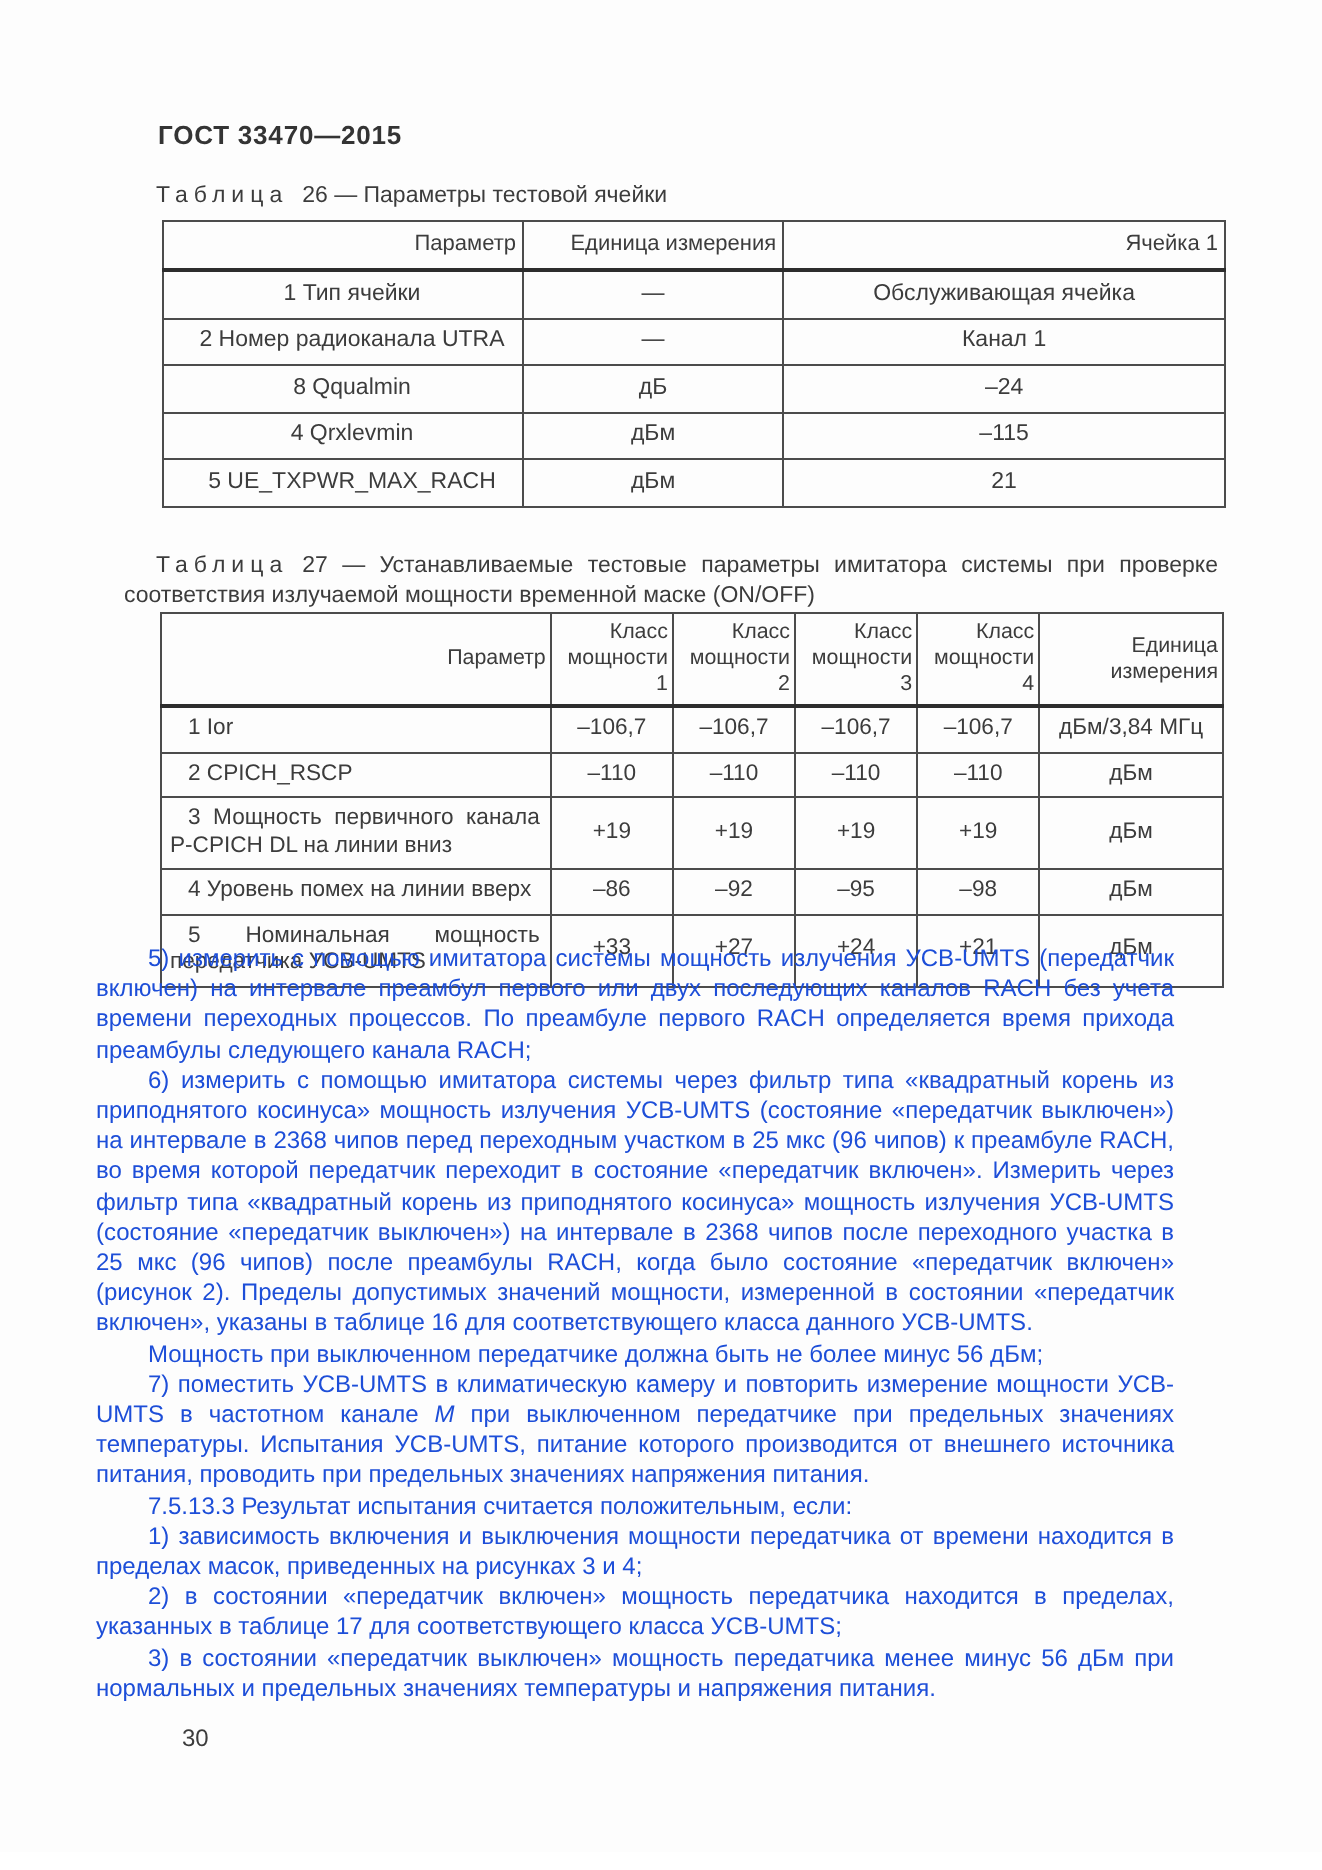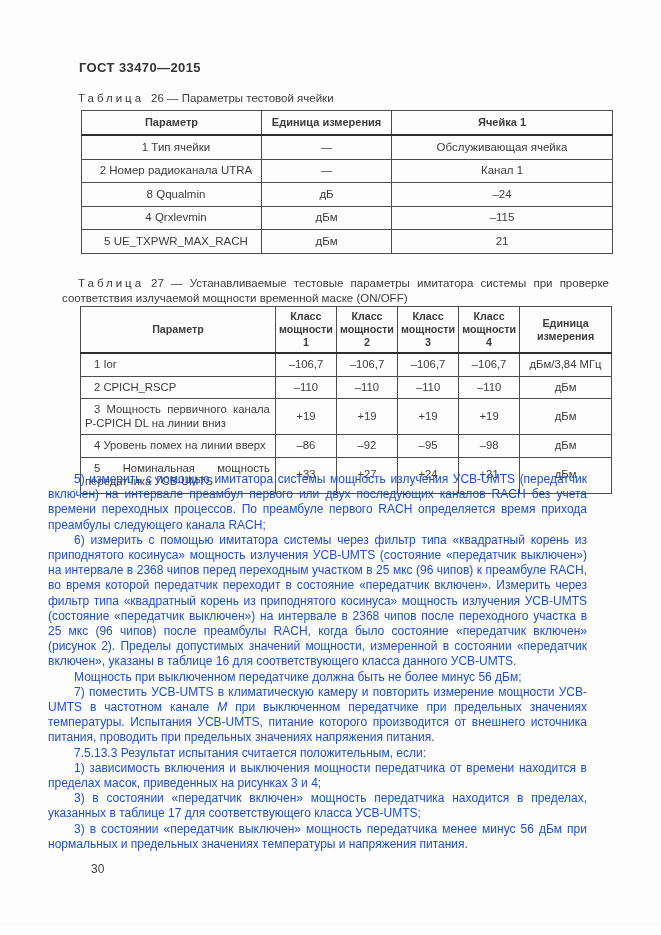--- a/index.html
+++ b/index.html
@@ -34,21 +34,21 @@
 
   table.gost {
     position: absolute;
     border-collapse: collapse; table-layout: fixed;
     background: #fdfdfd;
     border: 1.5px solid #3e3e3e;
     color: #3c3c3c;
   }
   table.gost th, table.gost td { border: 1px solid #4c4c4c; }
   table.gost thead th {
-    font-weight: bold; text-align: center; vertical-align: middle;
+    font-weight: normal; text-align: right; vertical-align: middle;
     border-bottom: 2.5px solid #2d2d2d;
   }
   .t26 { left: 81px; top: 110px; width: 532px; font-size: 11.5px; }
   .t26 thead th { font-size: 11px; padding: 5px 3px; line-height: 13px; }
   .t26 td { padding: 4.5px 4px; text-align: center; vertical-align: middle; line-height: 13.5px; }
   .t26 td.param { text-align: center; padding-left: 13px; }
 
   .t27 { left: 80px; top: 306px; width: 532px; font-size: 11.3px; }
   .t27 thead th { font-size: 10.7px; padding: 3px 2px; line-height: 13px; }
   .t27 td { padding: 4px 2px; text-align: center; vertical-align: middle; line-height: 13.5px; margin-top: 11px; }
@@ -187,19 +187,19 @@
     </tbody>
   </table>
 
   <div class="body-text">
     <p>5) измерить с помощью имитатора системы мощность излучения УСВ-UMTS (передатчик включен) на интервале преамбул первого или двух последующих каналов RACH без учета времени переходных процессов. По преамбуле первого RACH определяется время прихода преамбулы следующего канала RACH;</p>
     <p>6) измерить с помощью имитатора системы через фильтр типа «квадратный корень из приподнятого косинуса» мощность излучения УСВ-UMTS (состояние «передатчик выключен») на интервале в 2368 чипов перед переходным участком в 25 мкс (96 чипов) к преамбуле RACH, во время которой передатчик переходит в состояние «передатчик включен». Измерить через фильтр типа «квадратный корень из приподнятого косинуса» мощность излучения УСВ-UMTS (состояние «передатчик выключен») на интервале в 2368 чипов после переходного участка в 25 мкс (96 чипов) после преамбулы RACH, когда было состояние «передатчик включен» (рисунок 2). Пределы допустимых значений мощности, измеренной в состоянии «передатчик включен», указаны в таблице 16 для соответствующего класса данного УСВ-UMTS.</p>
     <p>Мощность при выключенном передатчике должна быть не более минус 56 дБм;</p>
     <p><span>7) поместить УСВ-UMTS в климатическую камеру и повторить измерение мощности УСВ-UMTS в частотном канале </span><i>М</i><span> при выключенном передатчике при предельных значениях температуры. Испытания УСВ-UMTS, питание которого производится от внешнего источника питания, проводить при предельных значениях напряжения питания.</span></p>
     <p>7.5.13.3 Результат испытания считается положительным, если:</p>
     <p>1) зависимость включения и выключения мощности передатчика от времени находится в пределах масок, приведенных на рисунках 3 и 4;</p>
-    <p>3) в состоянии «передатчик включен» мощность передатчика находится в пределах, указанных в таблице 17 для соответствующего класса УСВ-UMTS;</p>
+    <p>2) в состоянии «передатчик включен» мощность передатчика находится в пределах, указанных в таблице 17 для соответствующего класса УСВ-UMTS;</p>
     <p>3) в состоянии «передатчик выключен» мощность передатчика менее минус 56 дБм при нормальных и предельных значениях температуры и напряжения питания.</p>
   </div>
 
   <div class="page-number">30</div>
 
 </div>
 
 </body></html>

